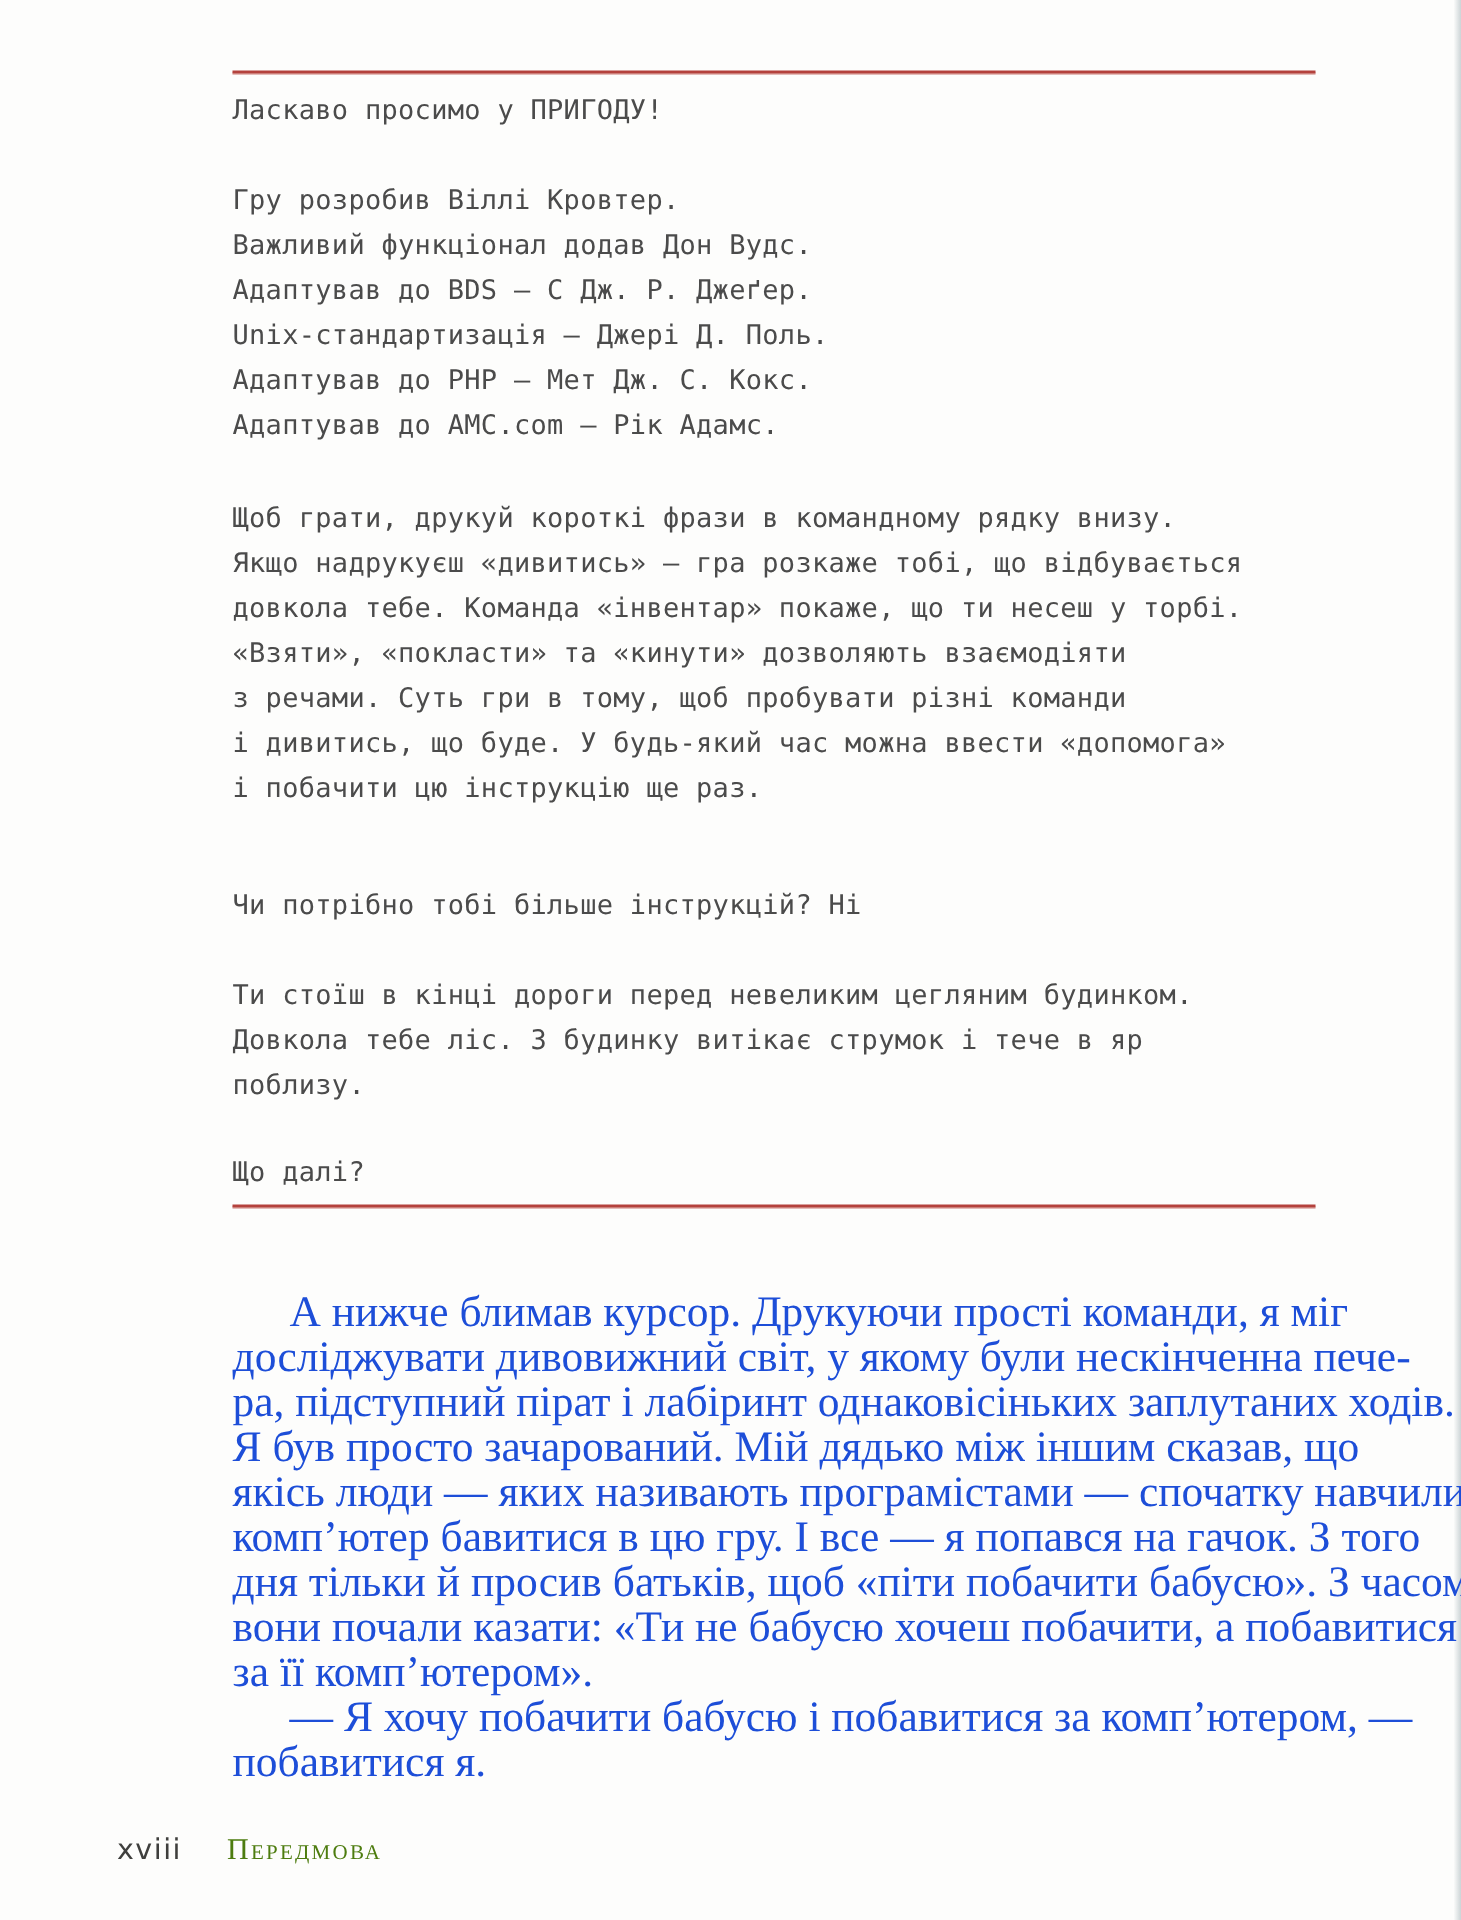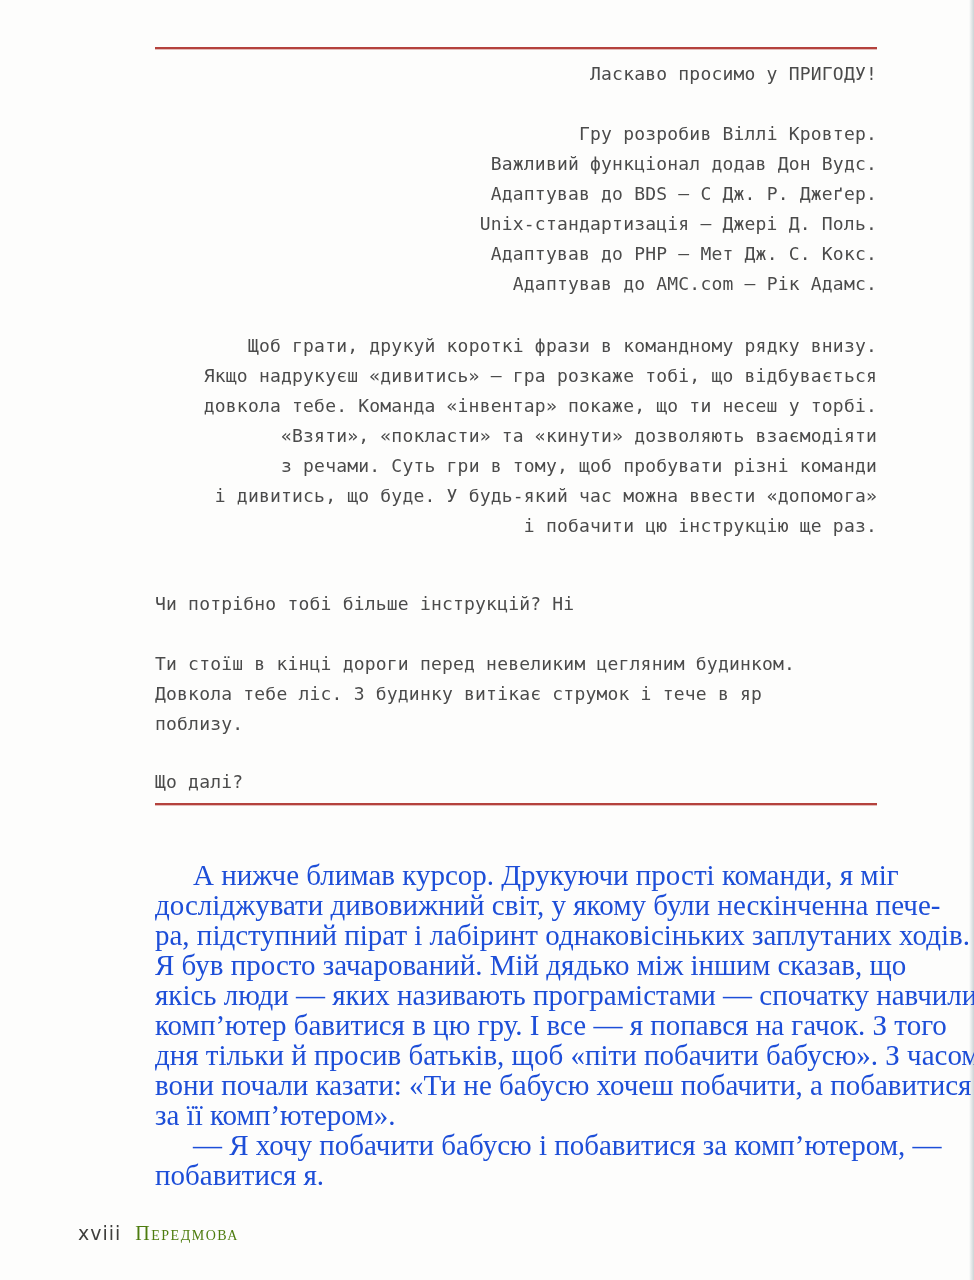--- a/index.html
+++ b/index.html
@@ -21,37 +21,37 @@
     height: 2px; background: #b4423d; border: 0; margin: 0;
     box-shadow: 0 1px 0 rgba(180,66,61,0.35);
   }
   .rule-top { margin-top: 47px; }
   .rule-bottom { margin-top: 6px; }
   .mono {
     font-family: "DejaVu Sans Mono", monospace;
     font-size: 18px; line-height: 30px; color: #4b4b4b;
     letter-spacing: 0.2px;
   }
-  .mono-center { text-align: right; }
+  .mono-center { text-align: left; }
   .transcript-title { margin-top: 10px; }
   .credits { margin-top: 30px; }
-  .instructions { margin-top: 32px; text-align: right; }
+  .instructions { margin-top: 32px; }
   .question { margin-top: 48px; }
   .location { margin-top: 30px; }
   .prompt { margin-top: 28px; }
   .serif-block {
     margin-top: 55px;
     font-family: "Liberation Serif", serif;
     font-size: 29px; line-height: 30px; color: #1d4ed8;
   }
   .serif-line { white-space: pre; }
   .indent { padding-left: 38px; }
   .footer {
     position: absolute; left: 78px; top: 1222px;
-    display: flex; align-items: baseline; gap: 14px;
+    display: flex; align-items: baseline; gap: 30px;
   }
   .page-number {
     font-family: "DejaVu Sans", "Liberation Sans", sans-serif;
     font-size: 19px; color: #3f3f3d; letter-spacing: 1px;
   }
   .chapter-title {
     font-family: "Liberation Serif", serif;
     font-variant: small-caps;
     font-size: 20px; color: #4d7c0f; letter-spacing: 1.5px;
   }

